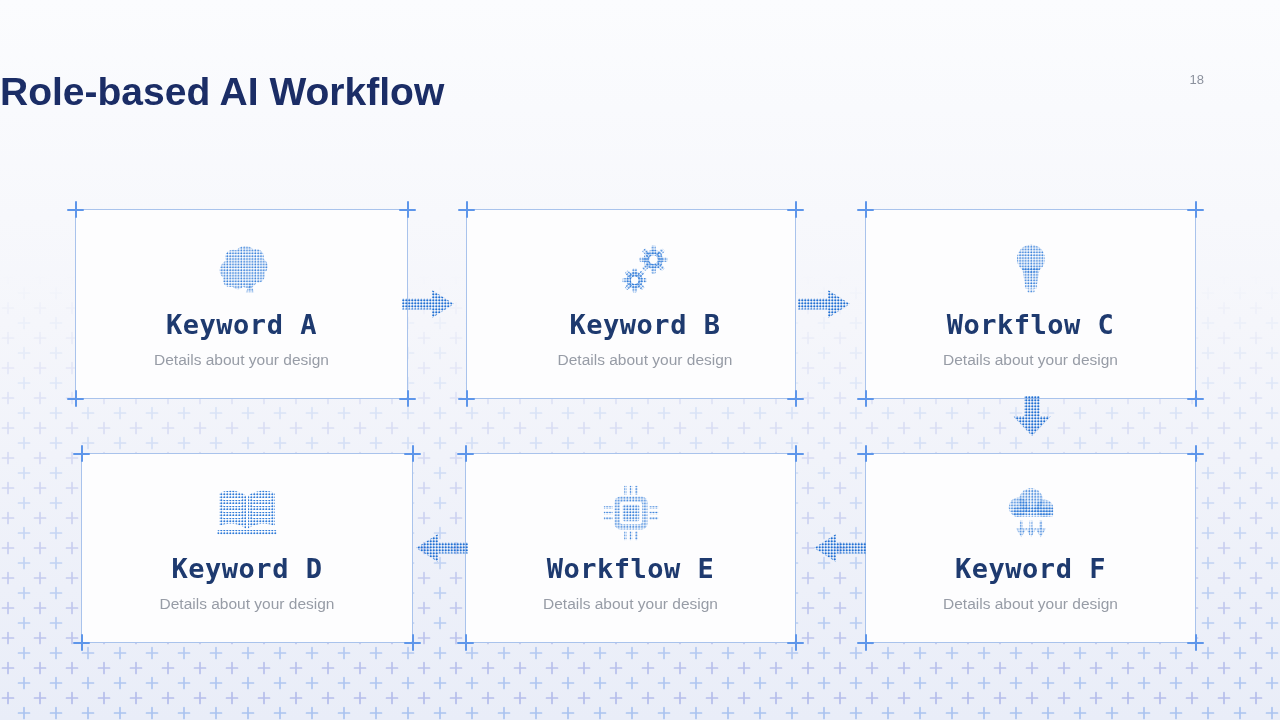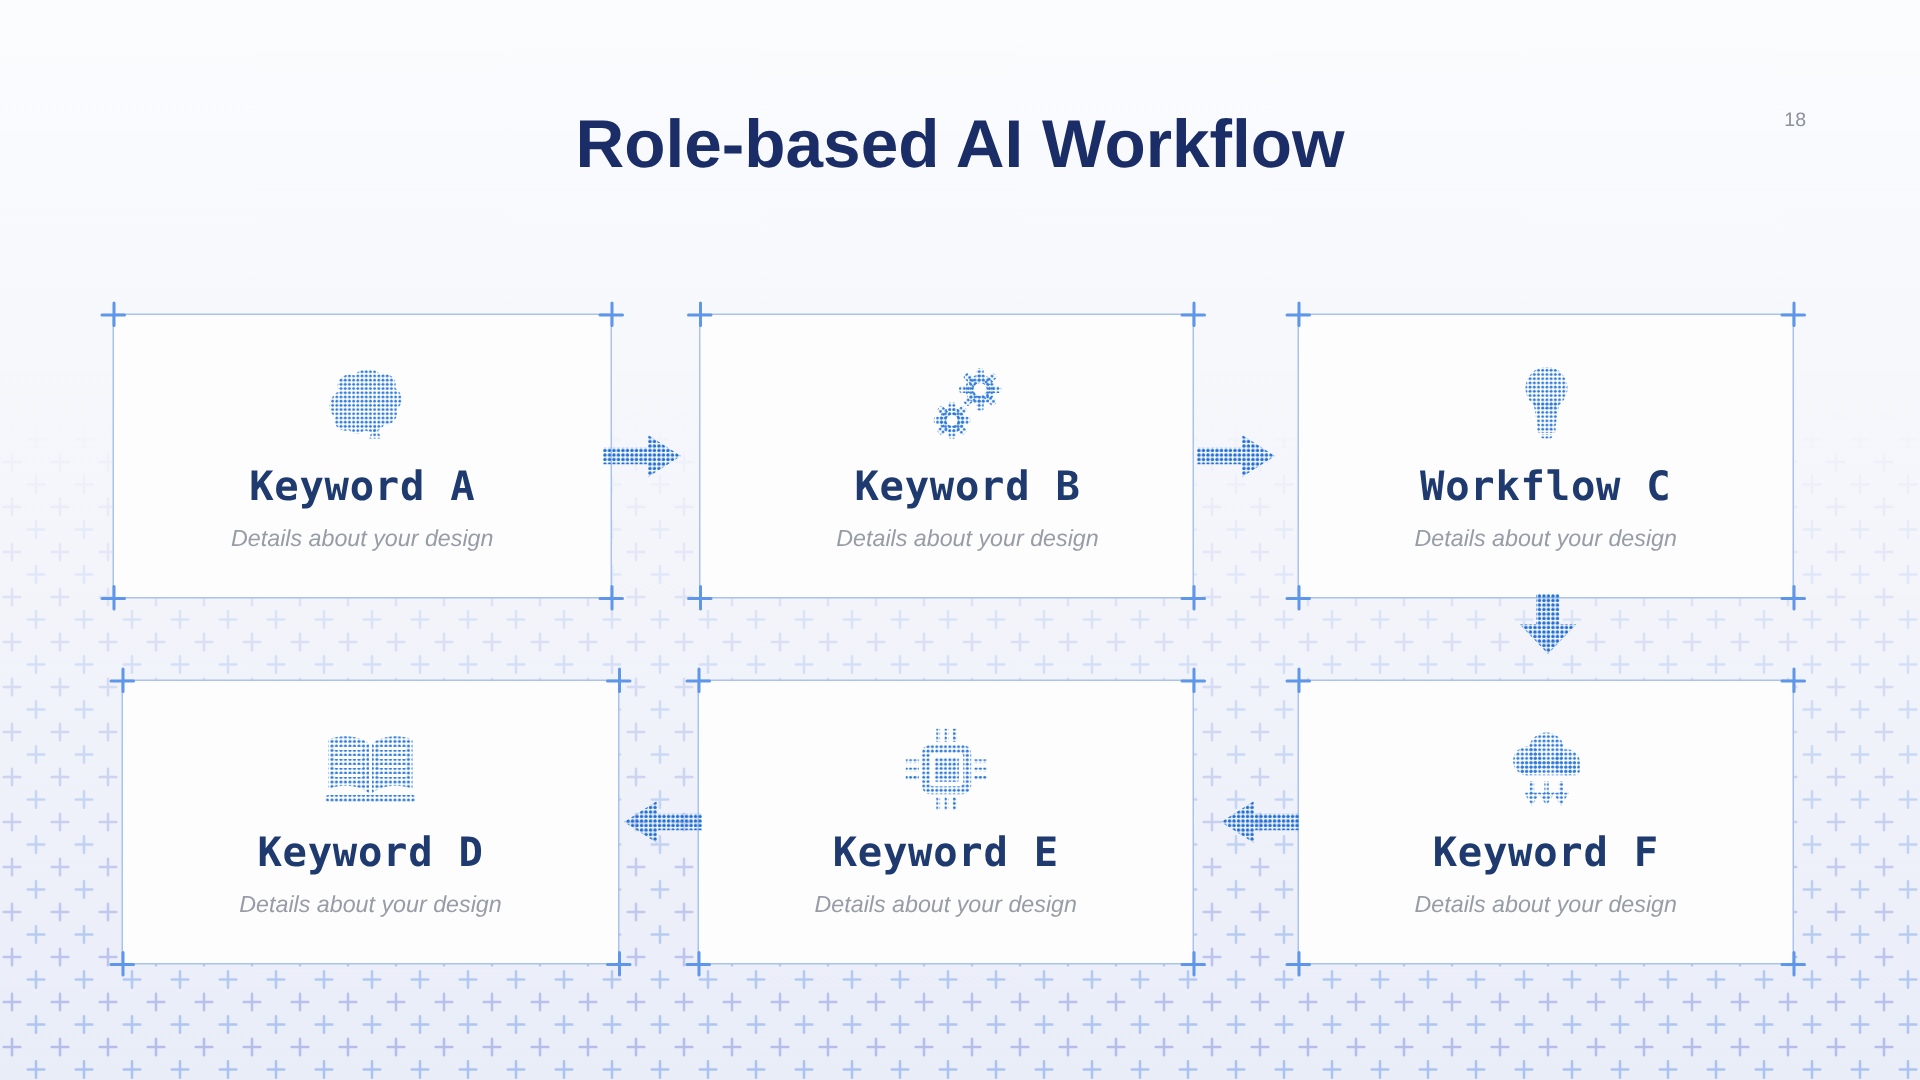--- a/index.html
+++ b/index.html
@@ -3,43 +3,43 @@
 <meta charset="utf-8">
 <style>
   html,body{margin:0;padding:0;}
   body{
     width:1280px;height:720px;overflow:hidden;position:relative;
     font-family:"Liberation Sans",sans-serif;
     background:linear-gradient(180deg,#fbfcfe 0%,#f5f6fb 45%,#e9edf8 100%);
   }
   .bg-svg{position:absolute;left:0;top:0;z-index:0;}
   .page-title{
-    position:absolute;top:70px;left:0;width:100%;text-align:center;margin:0;
-    font-size:45px;font-weight:bold;color:#1b2d66;letter-spacing:0;z-index:2;
+    position:absolute;top:70px;left:0;width:100%;text-align:left;margin:0;
+    font-size:39px;font-weight:bold;color:#1b2d66;letter-spacing:0;z-index:2;
   }
   .page-number{
     position:absolute;top:72px;right:76px;font-size:13px;color:#8b919d;z-index:2;
   }
   .card{
     position:absolute;background:#fdfdfe;border:1px solid #a9c3ec;border-radius:2px;
     box-sizing:border-box;display:flex;flex-direction:column;align-items:center;z-index:1;
   }
   .card-a{left:75px;top:209px;width:333px;height:190px;}
   .card-b{left:466px;top:209px;width:330px;height:190px;padding-left:28px;}
   .card-c{left:865px;top:209px;width:331px;height:190px;}
   .card-d{left:81px;top:453px;width:332px;height:190px;}
   .card-e{left:465px;top:453px;width:331px;height:190px;}
   .card-f{left:865px;top:453px;width:331px;height:190px;}
   .icon-box{margin-top:30px;height:58px;display:flex;align-items:center;justify-content:center;}
   .kw{
     margin-top:10px;line-height:34px;
     font-family:"DejaVu Sans Mono",monospace;font-weight:bold;
     font-size:27px;color:#1e3a6f;letter-spacing:0.5px;
   }
-  .sub{margin-top:8px;line-height:20px;font-size:15.5px;color:#979ca6;font-style:italic;}
+  .sub{margin-top:8px;line-height:20px;font-size:15.5px;color:#979ca6;}
   .corner{position:absolute;width:17px;height:17px;z-index:3;pointer-events:none;}
   .corner::before{content:"";position:absolute;left:0;top:7.5px;width:17px;height:2px;background:#5e96ea;border-radius:2px;}
   .corner::after{content:"";position:absolute;top:0;left:7.5px;width:2px;height:17px;background:#5e96ea;border-radius:2px;}
   .corner.tl{left:-9px;top:-9px;}
   .corner.tr{right:-9px;top:-9px;}
   .corner.bl{left:-9px;bottom:-9px;}
   .corner.br{right:-9px;bottom:-9px;}
   .arrow{position:absolute;z-index:4;}
   .arrow-1{left:402px;top:287px;}
   .arrow-2{left:798px;top:287px;}
@@ -189,21 +189,21 @@
           <rect x="4" y="36.4" width="9" height="2.6"></rect>
         <rect x="51" y="25" width="9" height="2.6"></rect>
           <rect x="51" y="30.7" width="9" height="2.6"></rect>
           <rect x="51" y="36.4" width="9" height="2.6"></rect>
         <rect x="15" y="15" width="34" height="34" rx="6"></rect>
       </g>
       <rect x="20.5" y="20.5" width="23" height="23" rx="2.5" fill="#fdfdfe"></rect>
       <rect x="23.5" y="23.5" width="17" height="17" rx="1.5" fill="url(#htI)"></rect>
     </svg>
   </div>
-  <div class="kw">Keyword E</div>
+  <div class="kw">Workflow E</div>
   <div class="sub">Details about your design</div>
 </div>
 
 <div class="card card-f">
   <span class="corner tl"></span>
   <span class="corner tr"></span>
   <span class="corner bl"></span>
   <span class="corner br"></span>
   <div class="icon-box">
     <svg width="58" height="58" viewBox="0 0 60 60">

